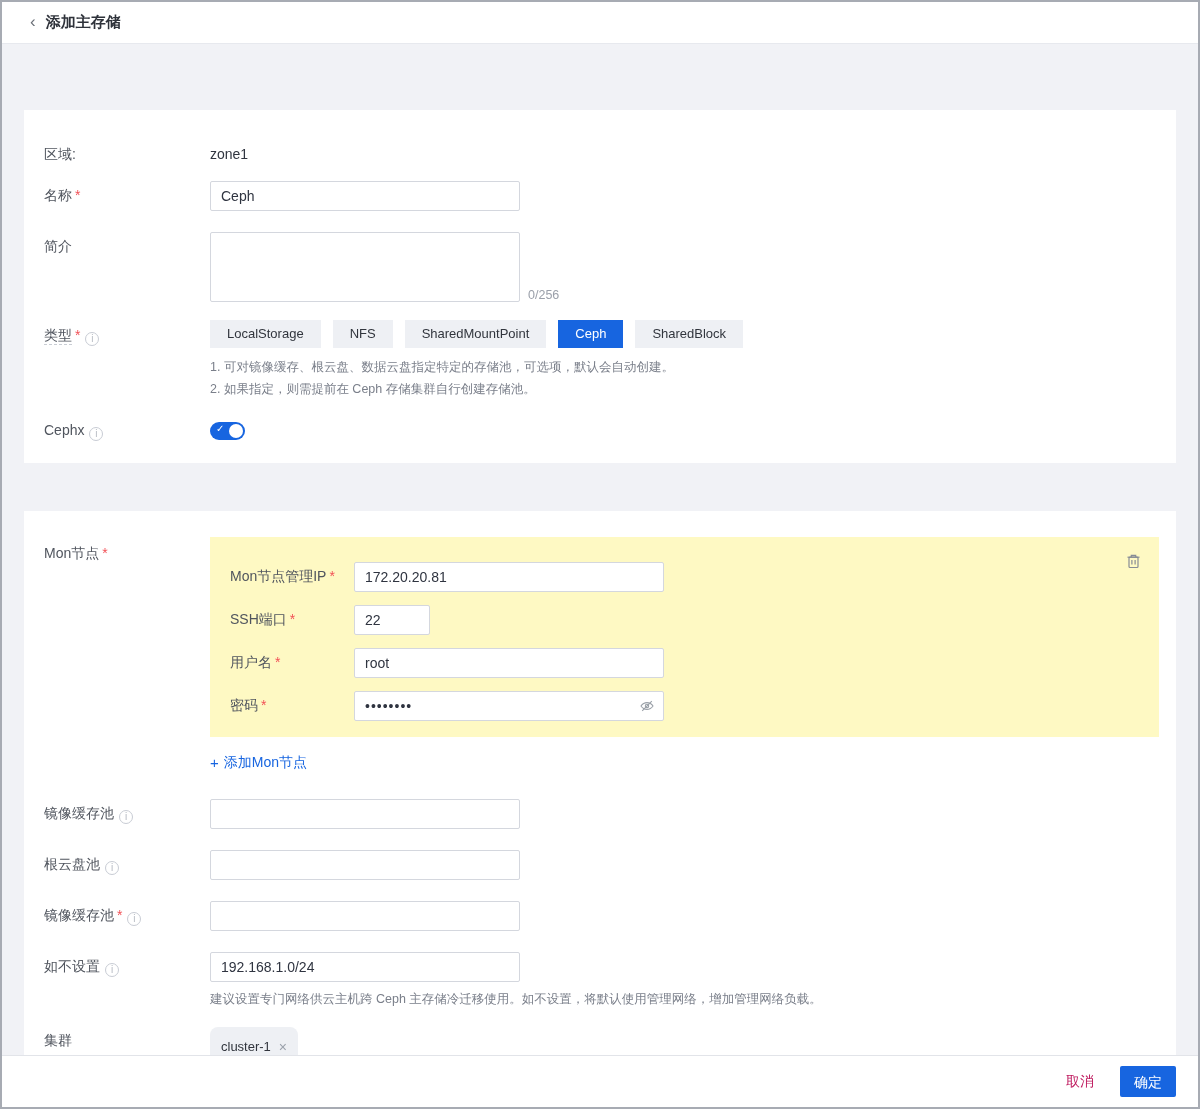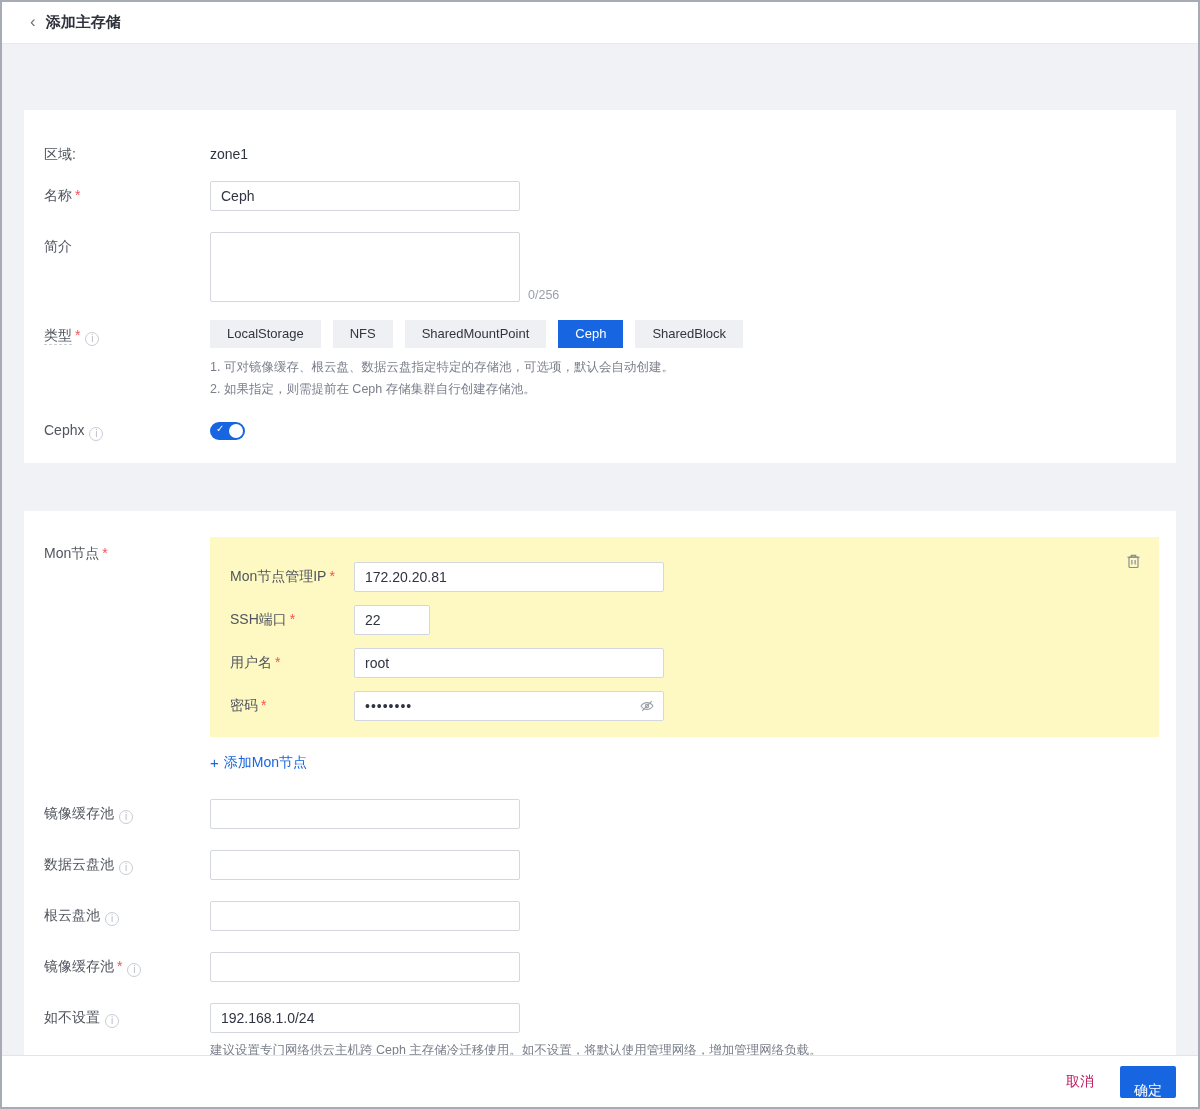--- a/index.html
+++ b/index.html
@@ -105,21 +105,21 @@
   .tag .close { color: #9aa0aa; margin-left: 8px; font-size: 14px; cursor: pointer; }
 
   .footer {
     position: absolute; left: 0; right: 0; bottom: 0; height: 52px; background: #fff;
     border-top: 1px solid #e2e4e9; display: flex; align-items: center;
     justify-content: flex-end; padding: 0 22px;
   }
   .btn-cancel { font-size: 14px; color: #be185d; cursor: pointer; margin-right: 26px; background: none; border: none; font-family: inherit;}
   .btn-confirm {
     background: #1765e0; color: #fff; font-size: 14px; border: none; border-radius: 2px;
-    height: 31px; padding: 16px 14px; cursor: pointer; font-family: inherit;
+    height: 31px; padding: 8px 14px; cursor: pointer; font-family: inherit;
   }
 </style>
 </head>
 <body>
 
 <div class="header">
   <span class="back-ic">‹</span>
   <span class="page-title">添加主存储</span>
 </div>
 
@@ -221,24 +221,20 @@
         <span class="plus">+</span>
         <span>添加Mon节点</span>
       </span>
     </div>
 
     <div class="row gap20">
       <div class="lbl"><span>镜像缓存池</span><i class="info-ic">i</i></div>
       <div class="fld"><input class="txt" type="text" style=""></div>
     </div>
 
-    <div class="row gap20">
-      <div class="lbl"><span>数据云盘池</span><i class="info-ic">i</i></div>
-      <div class="fld"><input class="txt" type="text" style=""></div>
-    </div>
 
     <div class="row gap20">
       <div class="lbl"><span>根云盘池</span><i class="info-ic">i</i></div>
       <div class="fld"><input class="txt" type="text" style=""></div>
     </div>
 
     <div class="row gap20">
       <div class="lbl"><span>镜像缓存池</span><span class="req"></span><i class="info-ic">i</i></div>
       <div class="fld"><input class="txt" type="text" style=""></div>
     </div>

